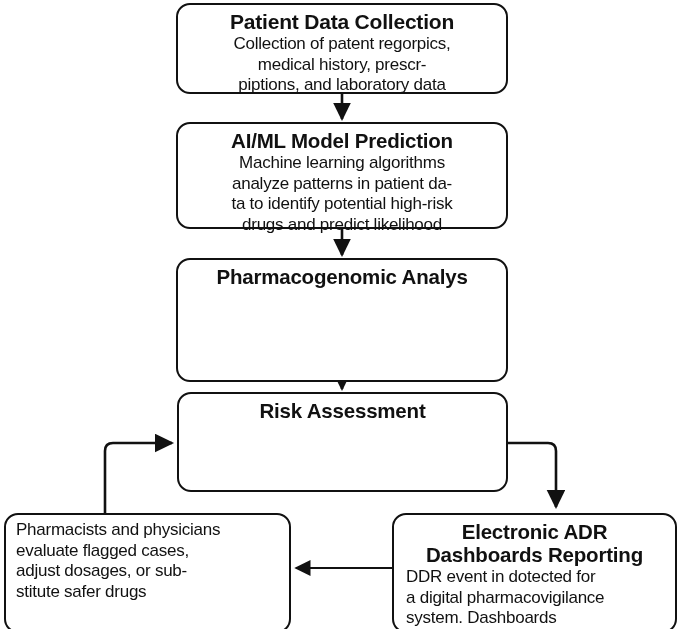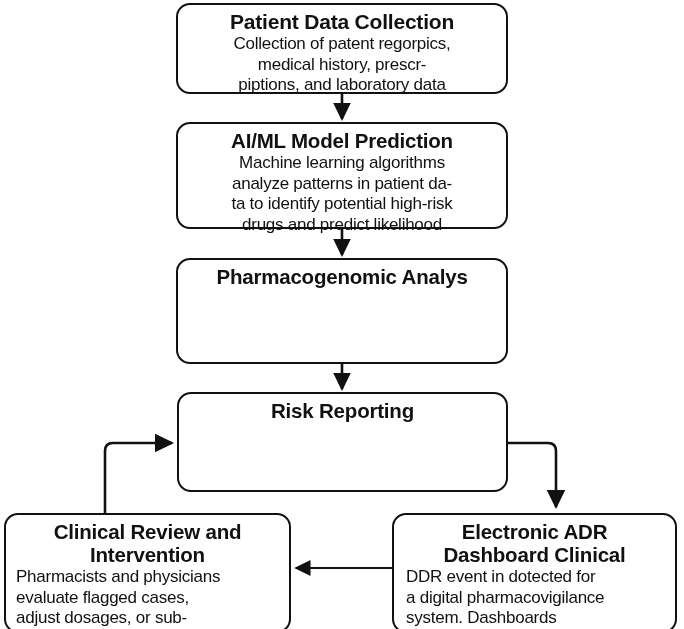--- a/index.html
+++ b/index.html
@@ -35,21 +35,21 @@
     font-size:17px;
     line-height:20.5px;
     letter-spacing:-0.25px;
     white-space:pre-line;
     margin:0;
   }
 
   
   #n-patient      {left:176px;  top:3px;   width:332px; height:91px;}
   #n-aiml         {left:176px;  top:122px; width:332px; height:107px;}
-  #n-pharmaco     {left:176px;  top:258px; width:332px; height:106px;}
+  #n-pharmaco     {left:176px;  top:258px; width:332px; height:124px;}
   #n-risk         {left:177px;  top:392px; width:331px; height:100px;}
   #n-clinical     {left:4px;    top:513px; width:287px; height:120px;}
   #n-dashboard    {left:392px;  top:513px; width:285px; height:120px;}
 
   #n-patient .ttl  {font-size:21px;}
   #n-risk .body    {line-height:20px;}
   #n-clinical .ttl {line-height:23px;}
   #n-dashboard .ttl{line-height:23px;}
   #n-clinical .body{text-align:left;padding-left:2px;}
   #n-dashboard .body{text-align:left;padding-left:4px;}
@@ -107,34 +107,32 @@
 analyze patterns in patient da-
 ta to identify potential high-risk
 drugs and predict likelihood</div>
   </div>
 
   <div class="node" id="n-pharmaco">
     <div class="ttl">Pharmacogenomic Analys</div>
   </div>
 
   <div class="node" id="n-risk">
-    <div class="ttl">Risk Reporting</div>
+    <div class="ttl">Risk Assessment</div>
   </div>
 
   <div class="node" id="n-clinical">
-    <div class="ttl">Clinical Review and
-Intervention</div>
     <div class="body">Pharmacists and physicians
 evaluate flagged cases,
 adjust dosages, or sub-
 stitute safer drugs</div>
   </div>
 
   <div class="node" id="n-dashboard">
     <div class="ttl">Electronic ADR
-Dashboard Clinical</div>
+Dashboards Reporting</div>
     <div class="body">DDR event in dotected for
 a digital pharmacovigilance
 system. Dashboards
 display aggregated trends</div>
   </div>
 
 </div>
 
 </body></html>

